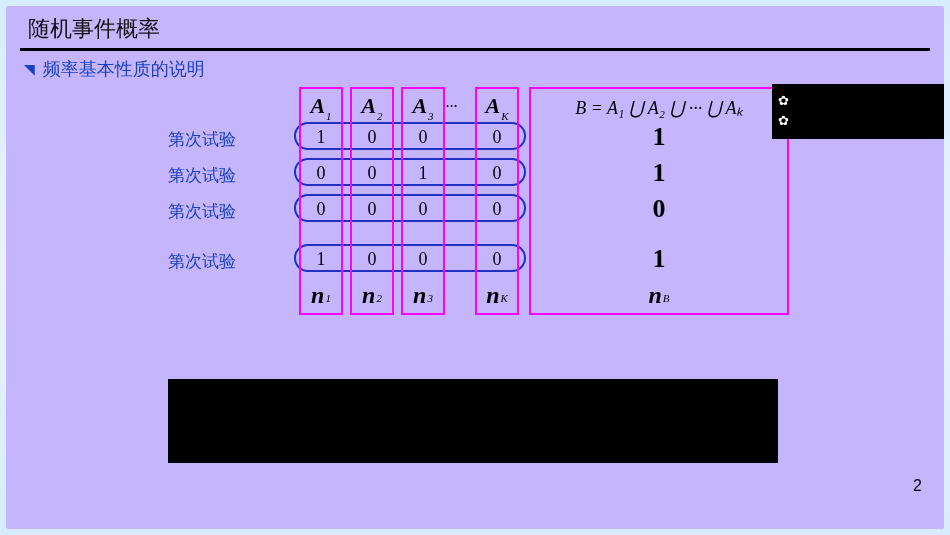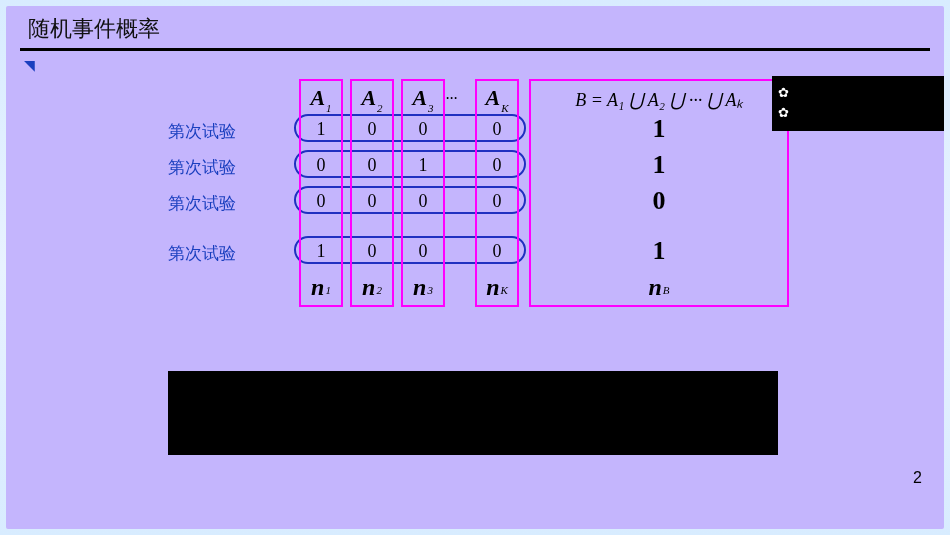--- a/index.html
+++ b/index.html
@@ -187,20 +187,21 @@
   }
 </style>
 </head>
 <body>
 
 <div class="page">
   <div class="title">随机事件概率</div>
   <div class="hr"></div>
   <div class="subtitle">
     <span class="bookmark-icon">◥</span>
+    <span>频率基本性质的说明</span>
   </div>
 
   <div class="content">
 
     <div class="row-labels">
       <div>第次试验</div>
       <div>第次试验</div>
       <div>第次试验</div>
       <div class="gap"></div>
       <div>第次试验</div>

